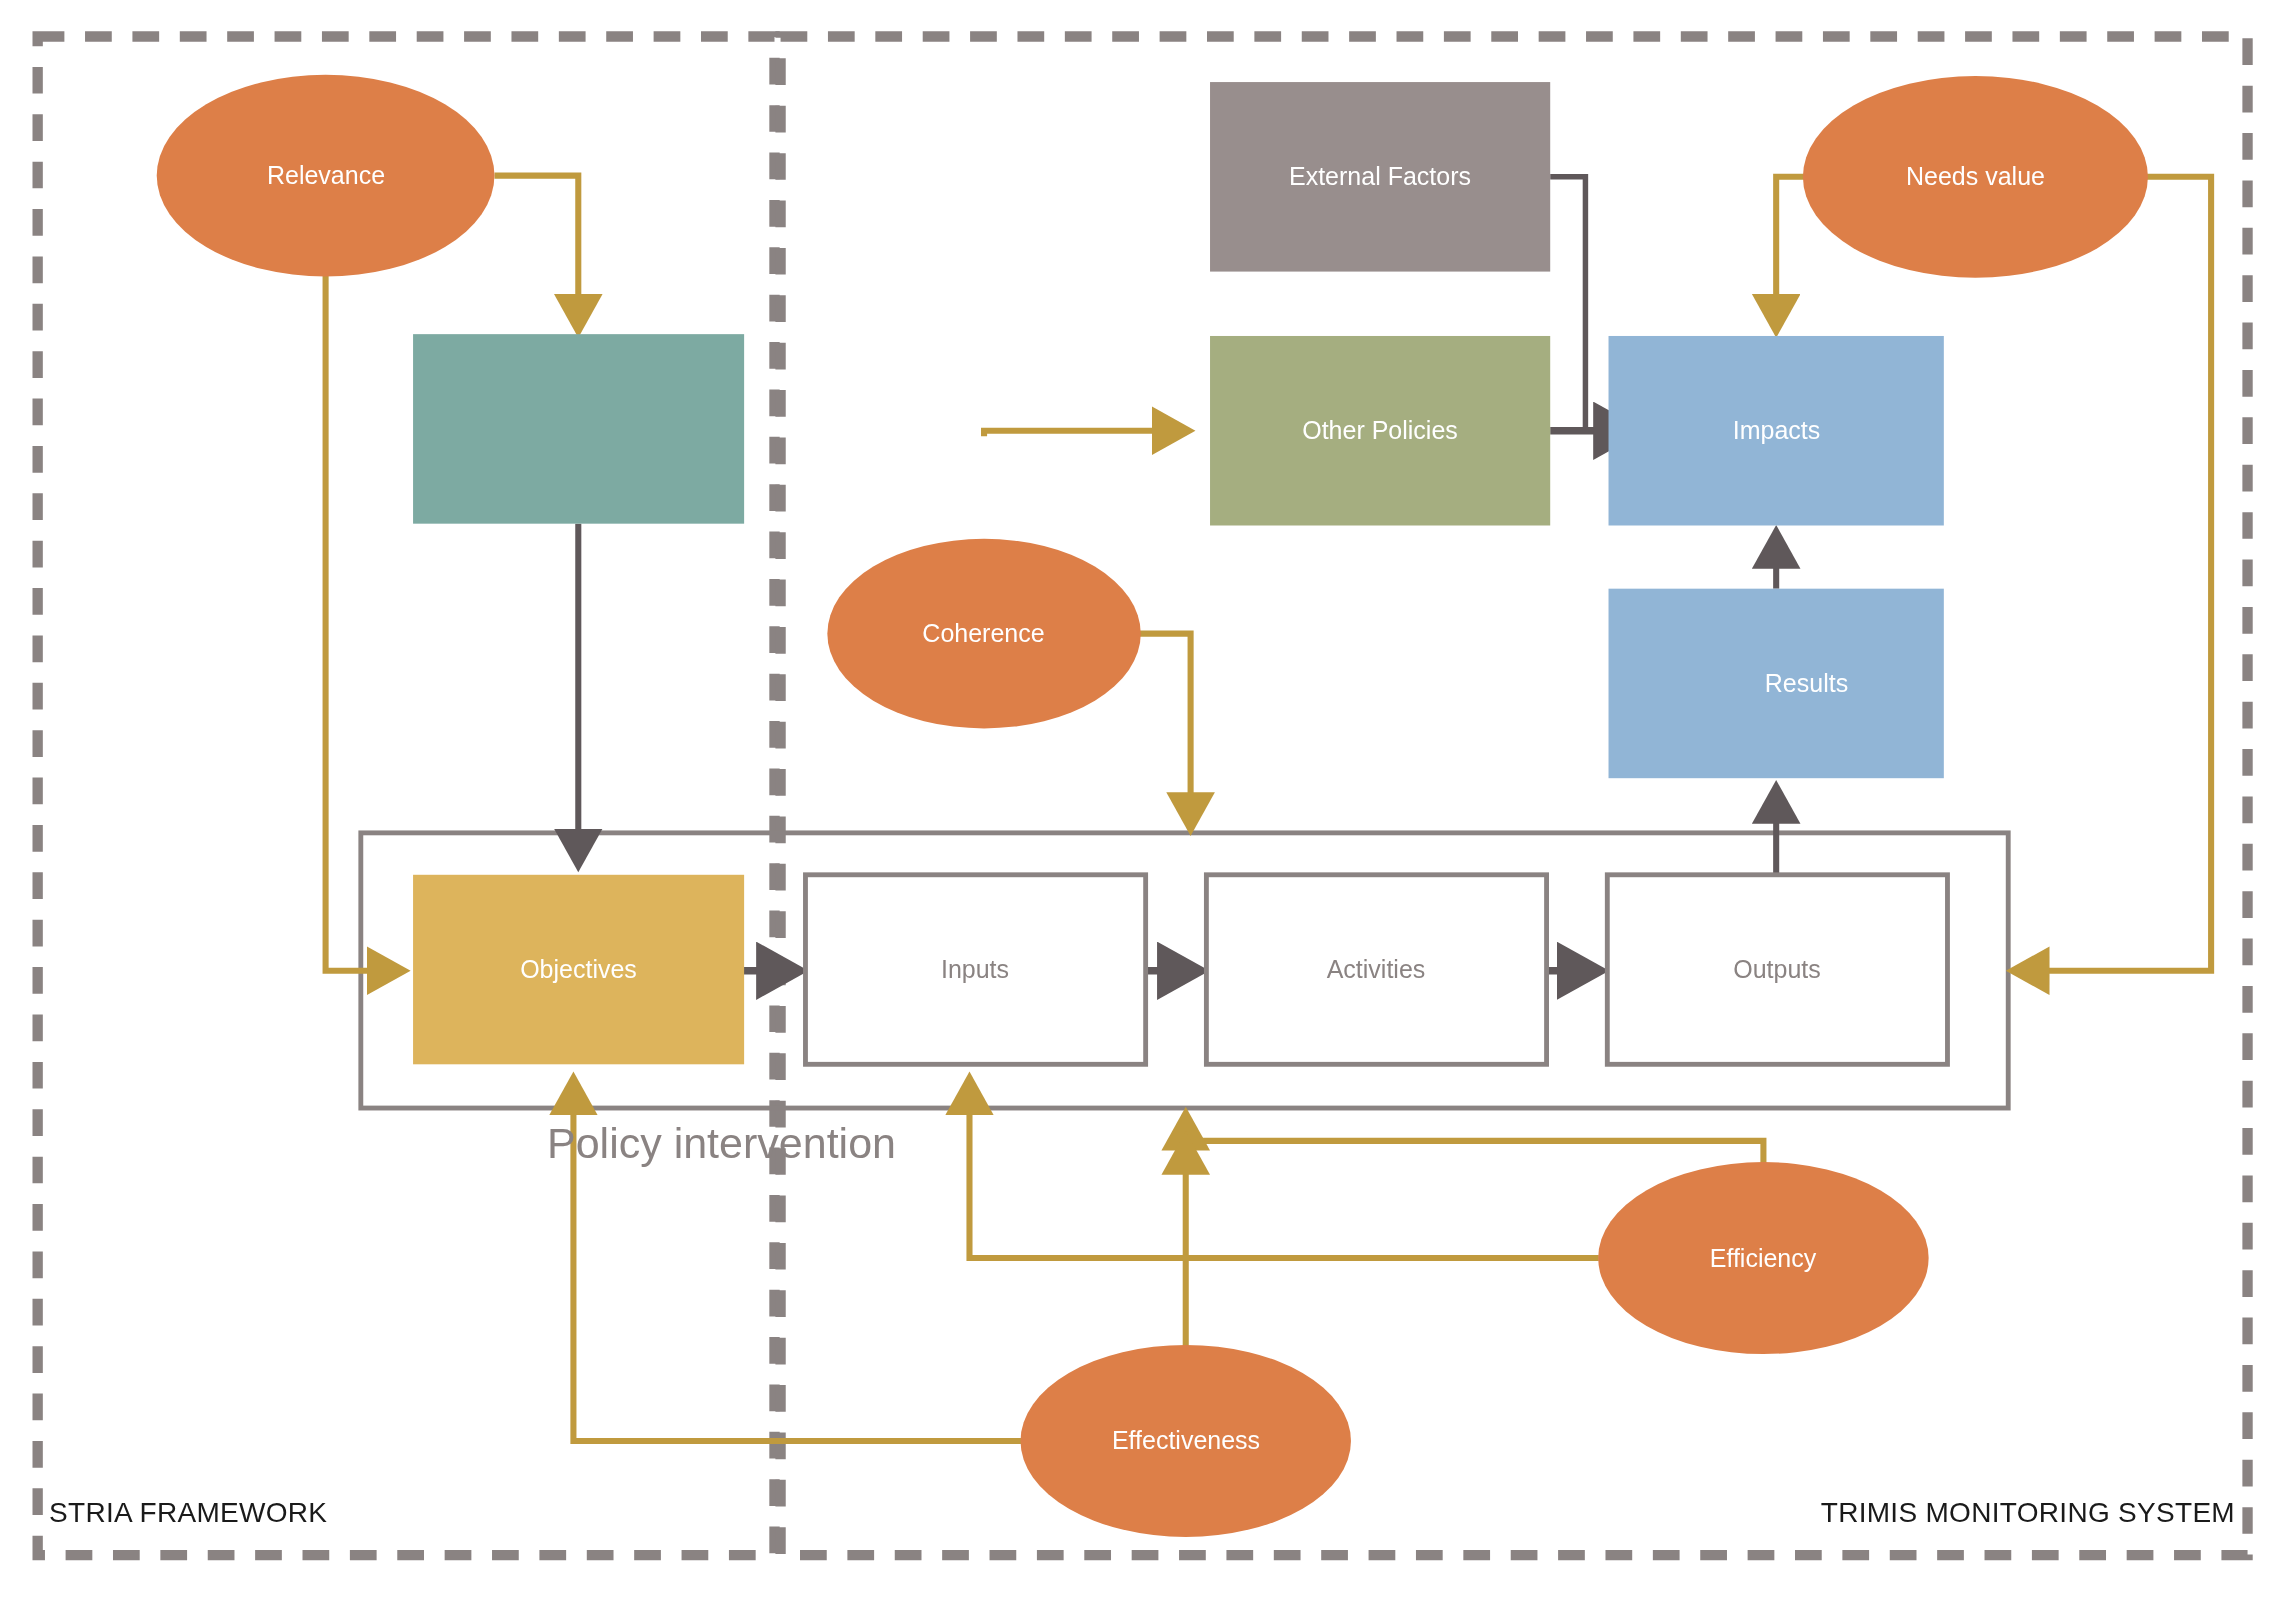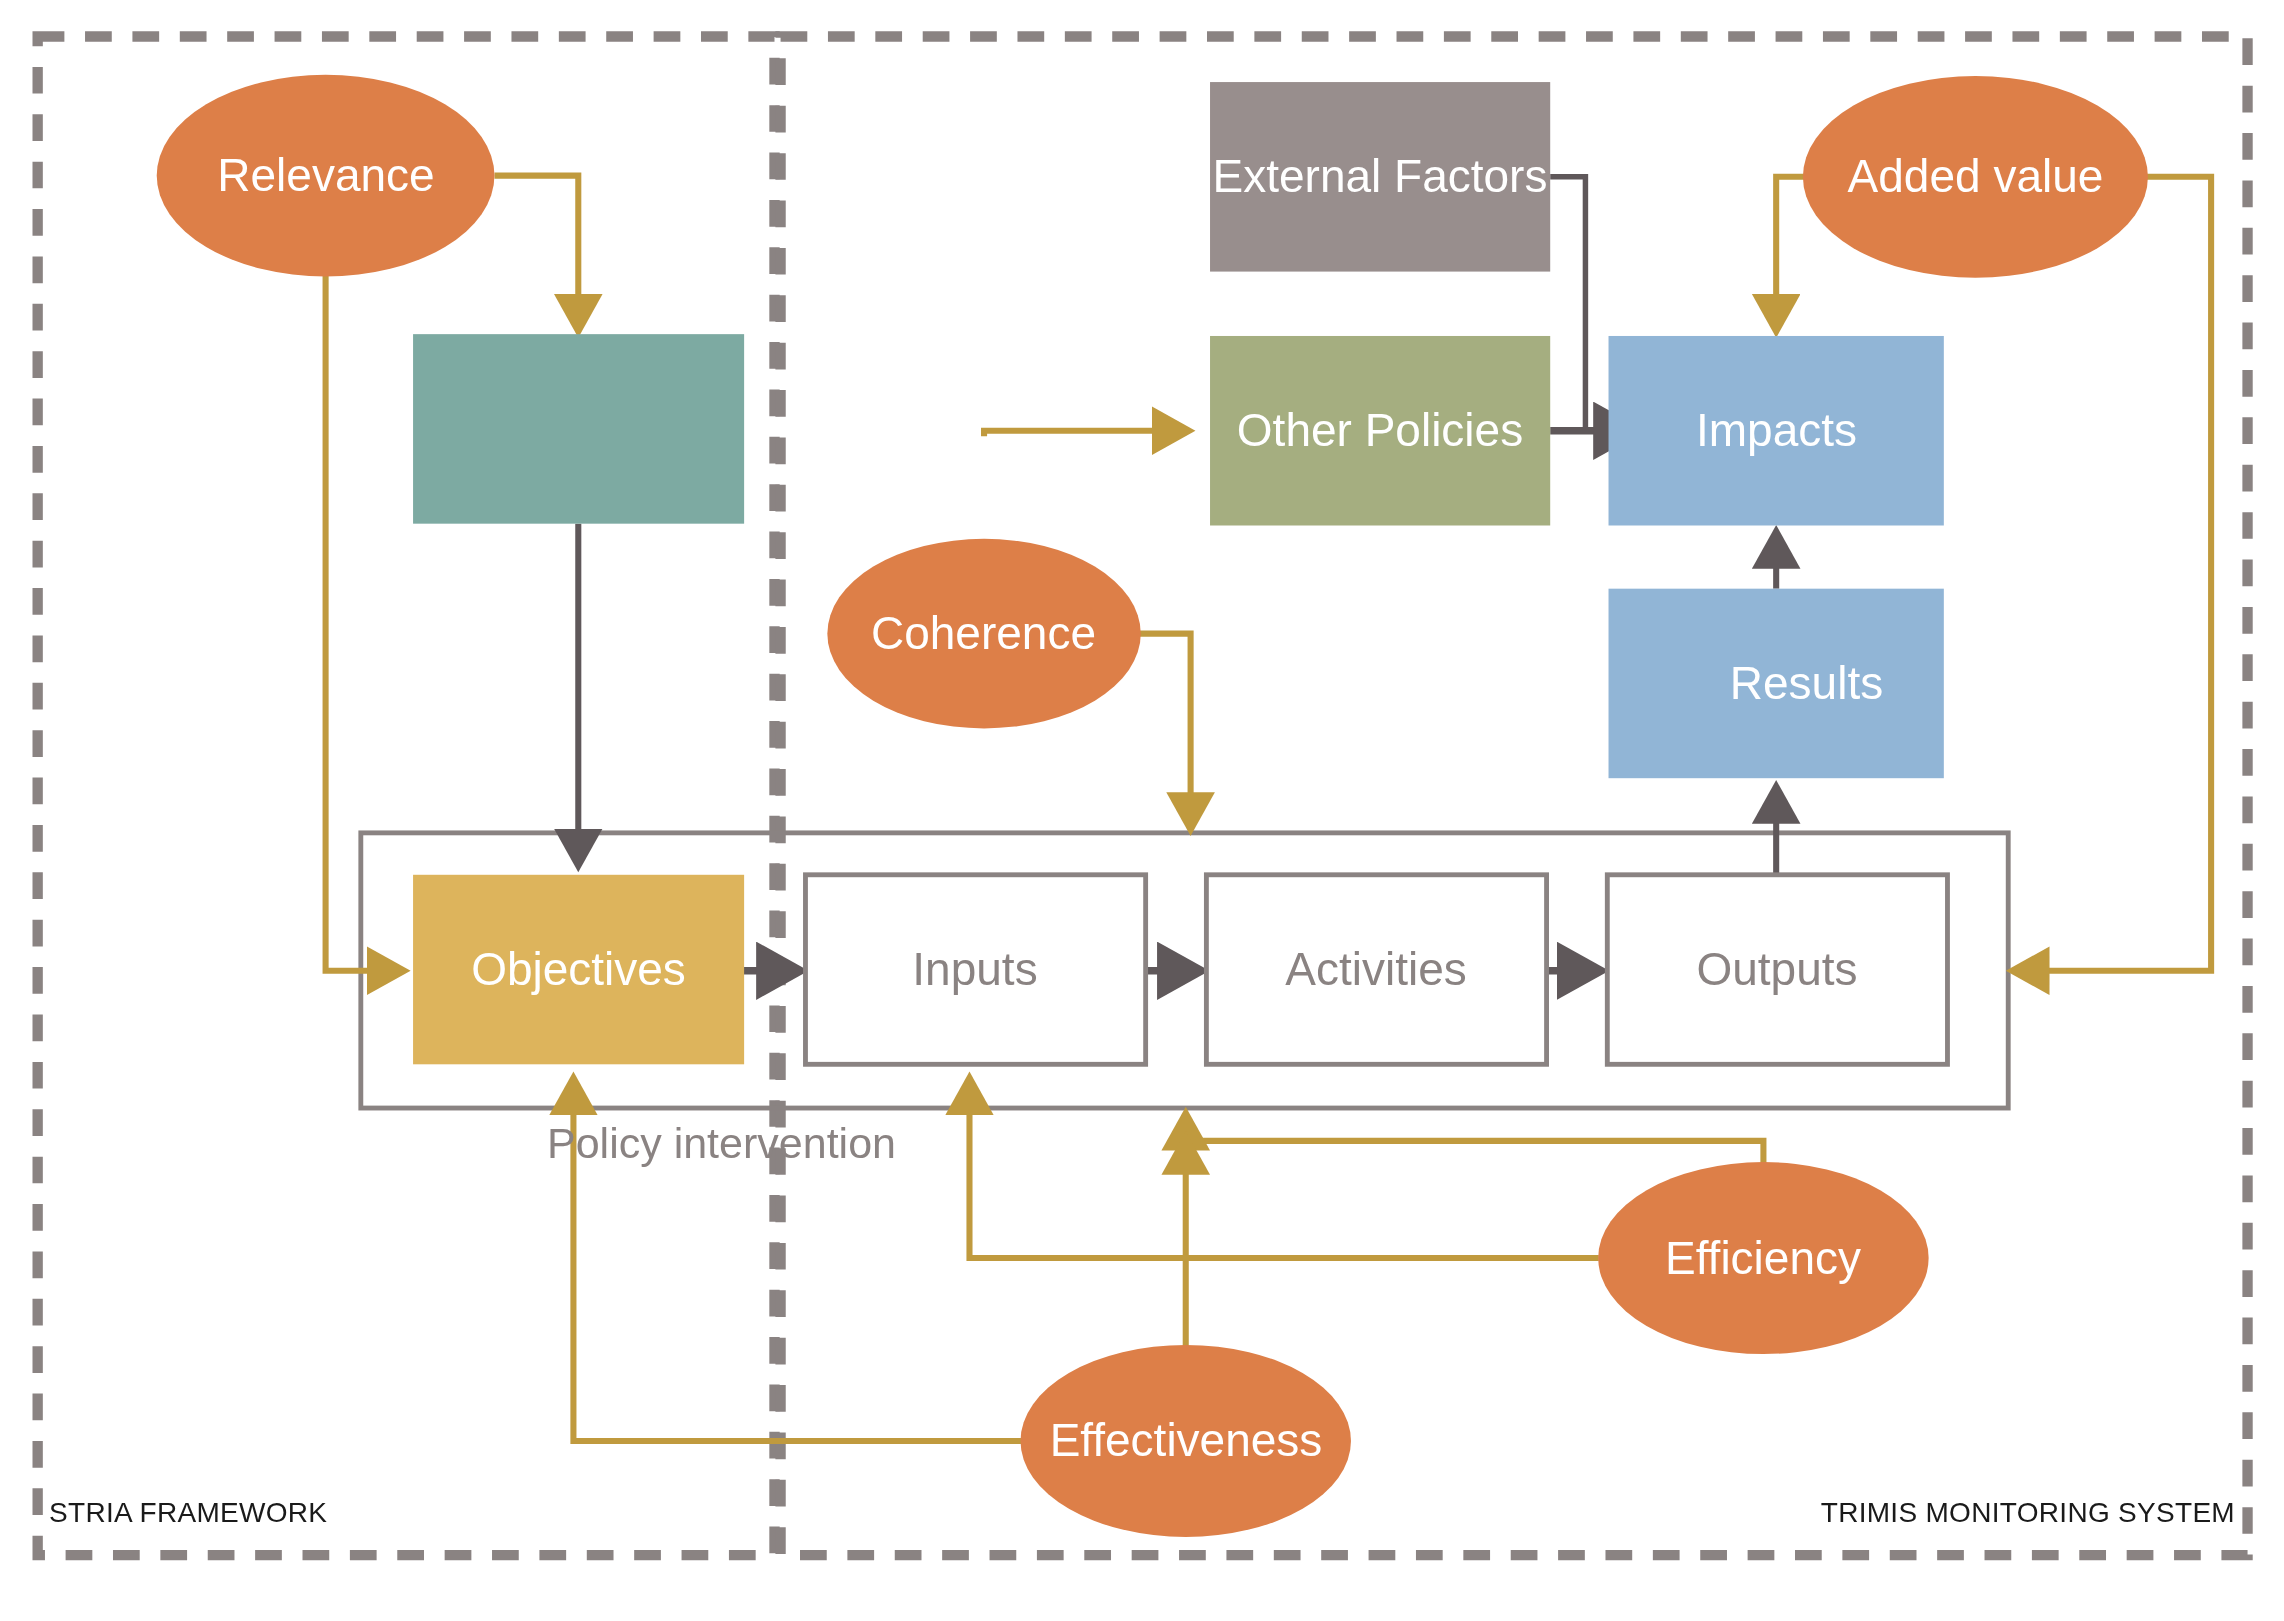--- a/index.html
+++ b/index.html
@@ -6,21 +6,21 @@
   body{font-family:"Liberation Sans", sans-serif;}
   #stage{position:relative;width:2284px;height:1622px;background:#fff;overflow:hidden;}
   #diagram{position:absolute;inset:0;width:2284px;height:1622px;}
   .node-label{
     position:absolute;display:flex;align-items:center;justify-content:center;
     text-align:center;line-height:1.15;pointer-events:none;
   }
   .lbl-white{color:#ffffff;}
   .lbl-grey{color:#8a8382;}
   .lbl-black{color:#1a1a1a;}
-  .f-node{font-size:46px;}
+  .f-node{font-size:25px;}
   .f-corner{font-size:28px;letter-spacing:0.3px;}
   .f-policy{font-size:43px;}
 </style>
 </head>
 <body>
 
 <div id="stage">
 
   <svg id="diagram" viewBox="0 0 3760 2670" xmlns="http://www.w3.org/2000/svg">
 
@@ -105,21 +105,21 @@
     <ellipse cx="2903" cy="2071" rx="272" ry="158" fill="#DD7F48"></ellipse>
 
     <ellipse cx="1952" cy="2372" rx="272" ry="158" fill="#DD7F48"></ellipse>
 
   </svg>
 
   <div class="node-label f-node lbl-white" style="left:157px;top:139px;width:338px;height:73px;">Relevance</div>
 
   <div class="node-label f-node lbl-white" style="left:827px;top:597px;width:313px;height:73px;">Coherence</div>
 
-  <div class="node-label f-node lbl-white" style="left:1803px;top:140px;width:345px;height:73px;">Added value</div>
+  <div class="node-label f-node lbl-white" style="left:1803px;top:140px;width:345px;height:73px;">Needs value</div>
 
   <div class="node-label f-node lbl-white" style="left:1598px;top:1222px;width:330px;height:73px;">Efficiency</div>
 
   <div class="node-label f-node lbl-white" style="left:1021px;top:1404px;width:330px;height:73px;">Effectiveness</div>
 
 
   <div class="node-label f-node lbl-white" style="left:413px;top:933px;width:331px;height:73px;">Objectives</div>
 
   <div class="node-label f-node lbl-white" style="left:1210px;top:140px;width:340px;height:73px;">External Factors</div>
 

